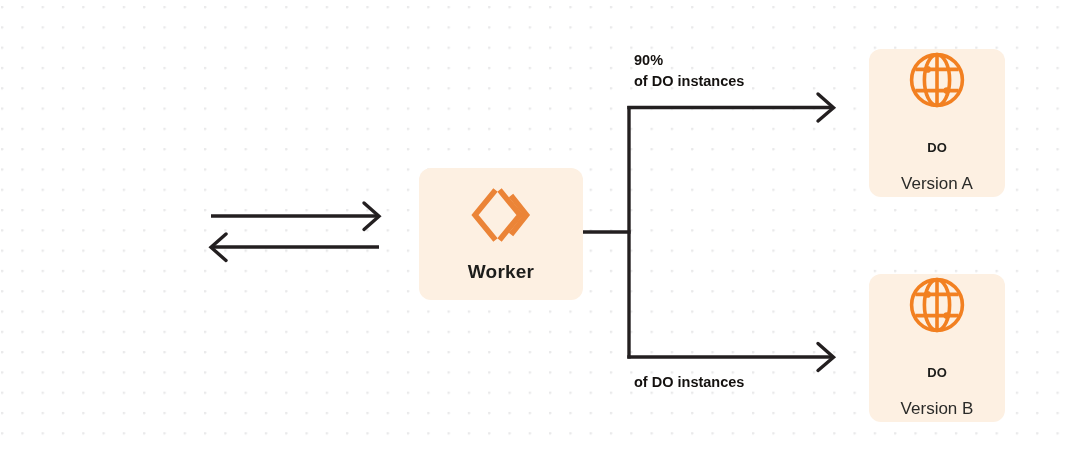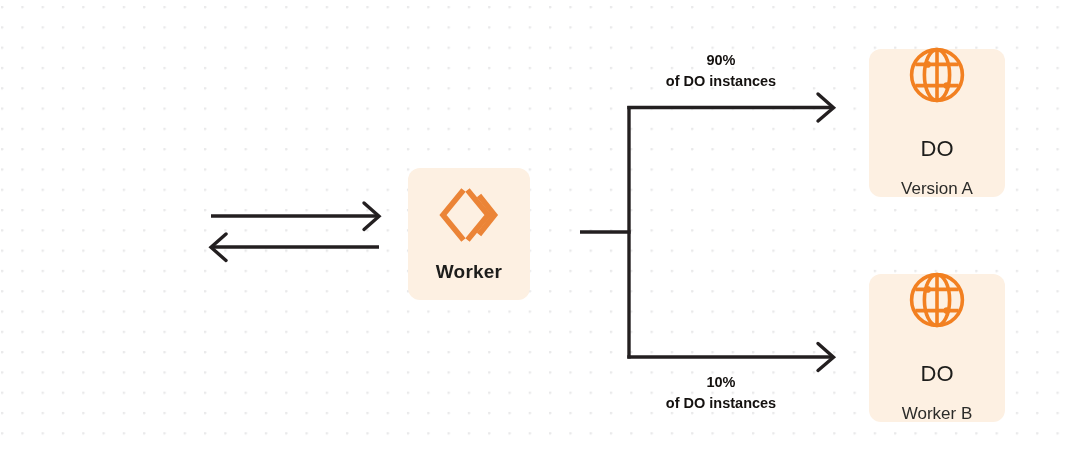--- a/index.html
+++ b/index.html
@@ -32,23 +32,23 @@
     box-sizing: border-box;
   }
   .node-client {
     left: 43px;
     top: 168px;
     width: 140px;
     height: 132px;
     background: #f4f5f7;
   }
   .node-worker {
-    left: 408px;
+    left: 419px;
     top: 168px;
-    width: 122px;
+    width: 164px;
     height: 132px;
     background: #fdf0e2;
   }
   .node-do-a {
     left: 869px;
     top: 49px;
     width: 136px;
     height: 148px;
     background: #fdf0e2;
   }
@@ -60,42 +60,41 @@
     background: #fdf0e2;
   }
   .label-strong {
     font-size: 19px;
     font-weight: bold;
     color: #1d1d1b;
     letter-spacing: 0.2px;
     line-height: 1.2;
   }
   .label-do {
-    font-size: 22px;
-    font-weight: normal;
+    font-size: 13px;
+    font-weight: bold;
     color: #1d1d1b;
     line-height: 1.15;
     margin-top: 18px;
   }
   .label-version {
     font-size: 17px;
     font-weight: normal;
     color: #2b2b29;
     line-height: 1.3;
     margin-top: 17px;
   }
   .worker-icon {
     margin-bottom: 12px;
   }
   .do-icon {
     margin-bottom: 10px;
   }
   .edge-label {
     position: absolute;
-    text-align: center;
     font-size: 14.5px;
     font-weight: bold;
     color: #14110f;
     line-height: 1.45;
     white-space: nowrap;
   }
   .edge-label-top {
     left: 634px;
     top: 50px;
     width: 174px;
@@ -193,26 +192,25 @@
           <line x1="7.3" y1="39.6" x2="50.7" y2="39.6"></line>
           <ellipse cx="29" cy="29" rx="12.6" ry="25.4"></ellipse>
         </g>
         <g fill="#f28021">
           <circle cx="19.5" cy="18.4" r="3.4"></circle>
           <circle cx="38.8" cy="39.6" r="3.4"></circle>
         </g>
       </svg>
     </span>
     <span class="label-do">DO</span>
-    <span class="label-version">Worker B</span>
+    <span class="label-version">Version B</span>
   </div>
 
   <div class="edge-label edge-label-top">
     <div>90%</div>
     <div>of DO instances</div>
   </div>
 
   <div class="edge-label edge-label-bottom">
-    <div>10%</div>
     <div>of DO instances</div>
   </div>
 
 </div>
 
 </body></html>

